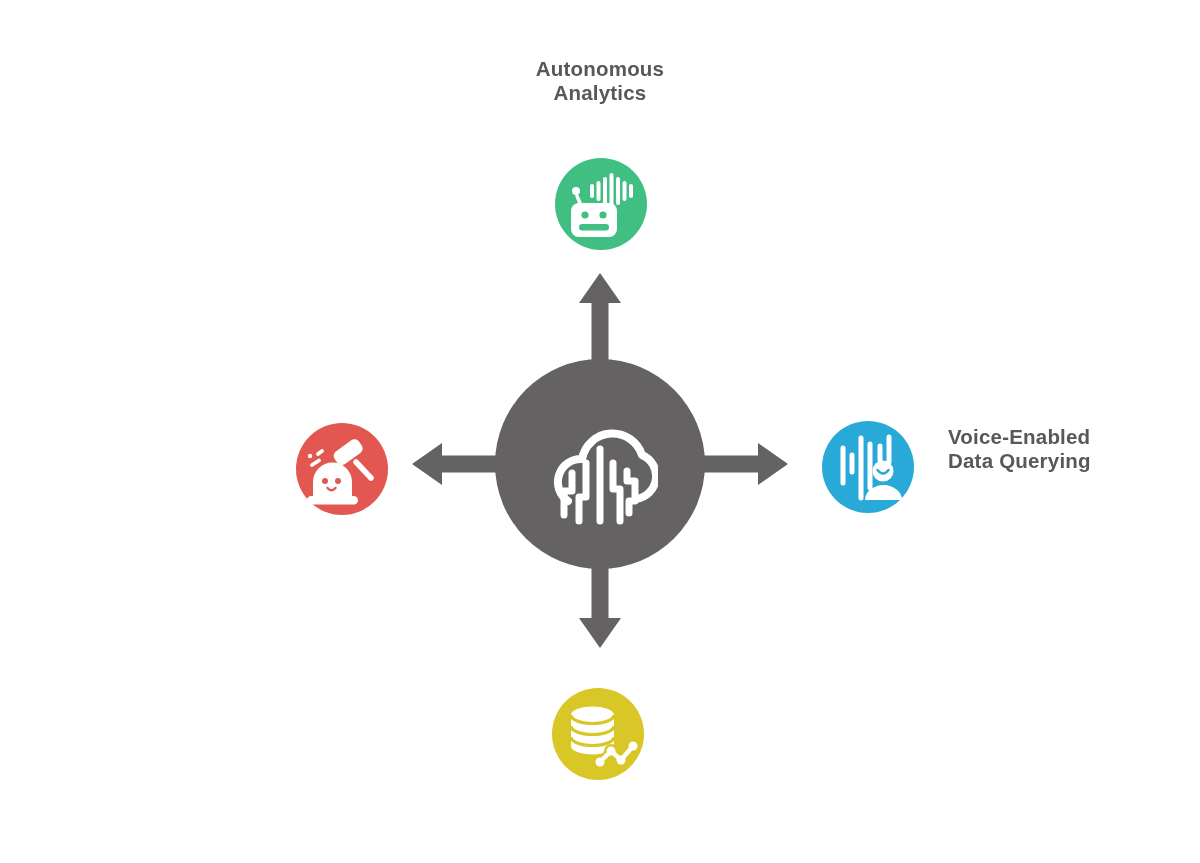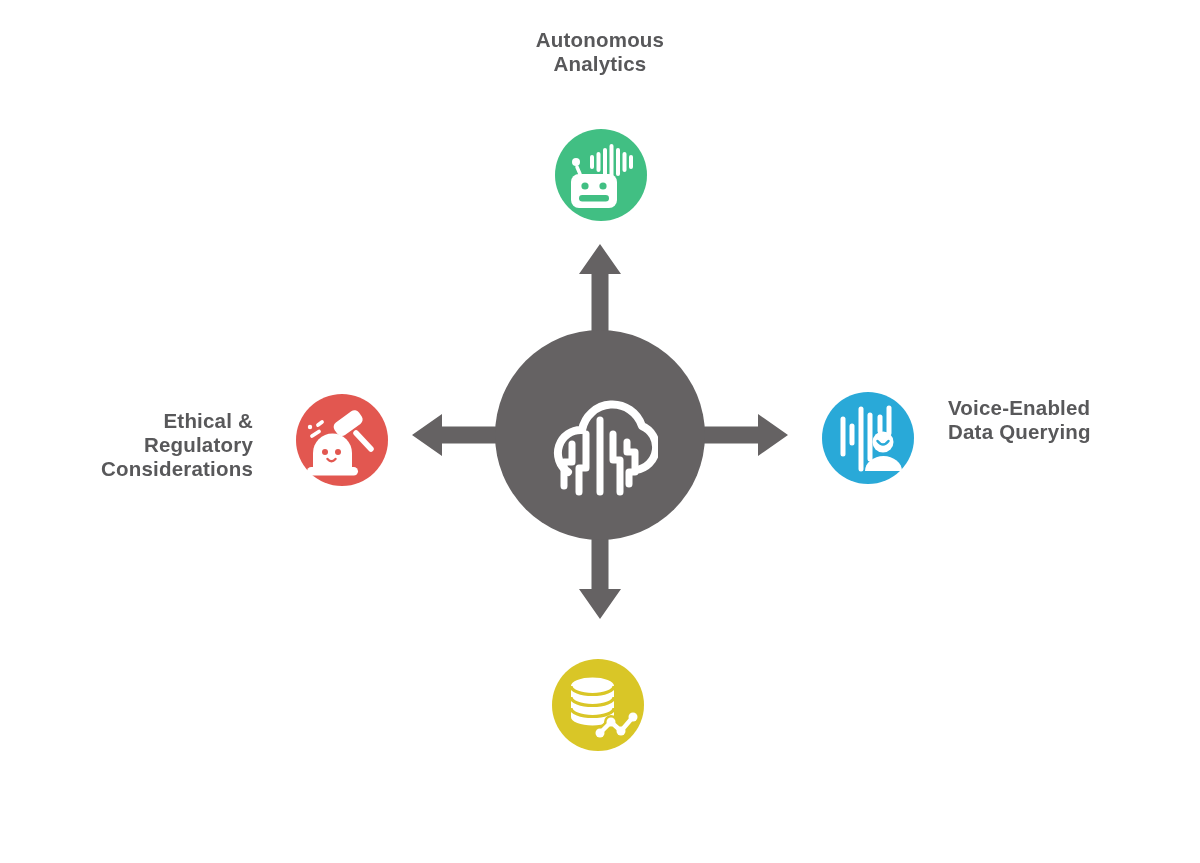--- a/index.html
+++ b/index.html
@@ -2,21 +2,21 @@
 <html><head>
 <meta charset="utf-8">
 <style>
   html, body { margin: 0; padding: 0; }
   body {
     width: 1200px; height: 863px;
     font-family: "Liberation Sans", sans-serif;
     position: relative;
     overflow: hidden;
   }
-  .canvas { position: absolute; inset: 0; }
+  .canvas { position: absolute; inset: 0; margin-top: 29px; }
 
   .spoke-label {
     position: absolute;
     font-weight: bold;
     font-size: 20.5px;
     line-height: 24px;
     white-space: pre-line;
     letter-spacing: 0.2px;
   }
   .label-top    { left: 440px; top: 28px;  width: 320px; text-align: center; }
@@ -50,23 +50,20 @@
 
 <div class="canvas" style="background-color: rgb(255, 255, 255);">
 
   <div class="spoke-label label-top" style="color: rgb(88, 88, 90);">Autonomous
 Analytics</div>
 
   <div class="spoke-label label-right" style="color: rgb(88, 88, 90);">Voice-Enabled
 Data Querying</div>
 
 
-  <div class="spoke-label label-left" style="color: rgb(88, 88, 90);">Ethical &amp;
-Regulatory
-Considerations</div>
 
   <svg class="arrow arrow-up" width="44" height="92" viewBox="0 0 44 92">
     <polygon points="13.5,92 13.5,30 1,30 22,0 43,30 30.5,30 30.5,92" style="fill: rgb(101, 98, 99);"></polygon>
   </svg>
   <svg class="arrow arrow-down" width="44" height="92" viewBox="0 0 44 92">
     <polygon points="13.5,0 13.5,62 1,62 22,92 43,62 30.5,62 30.5,0" style="fill: rgb(101, 98, 99);"></polygon>
   </svg>
   <svg class="arrow arrow-left" width="92" height="44" viewBox="0 0 92 44">
     <polygon points="92,13.5 30,13.5 30,1 0,22 30,43 30,30.5 92,30.5" style="fill: rgb(101, 98, 99);"></polygon>
   </svg>

